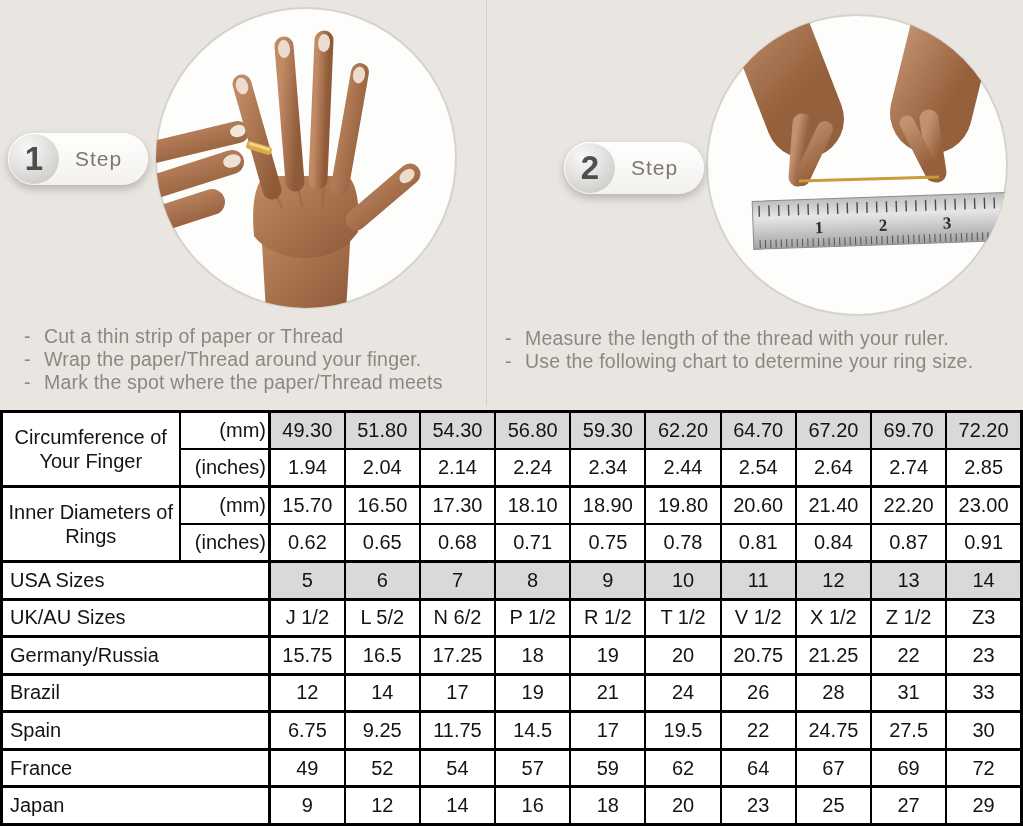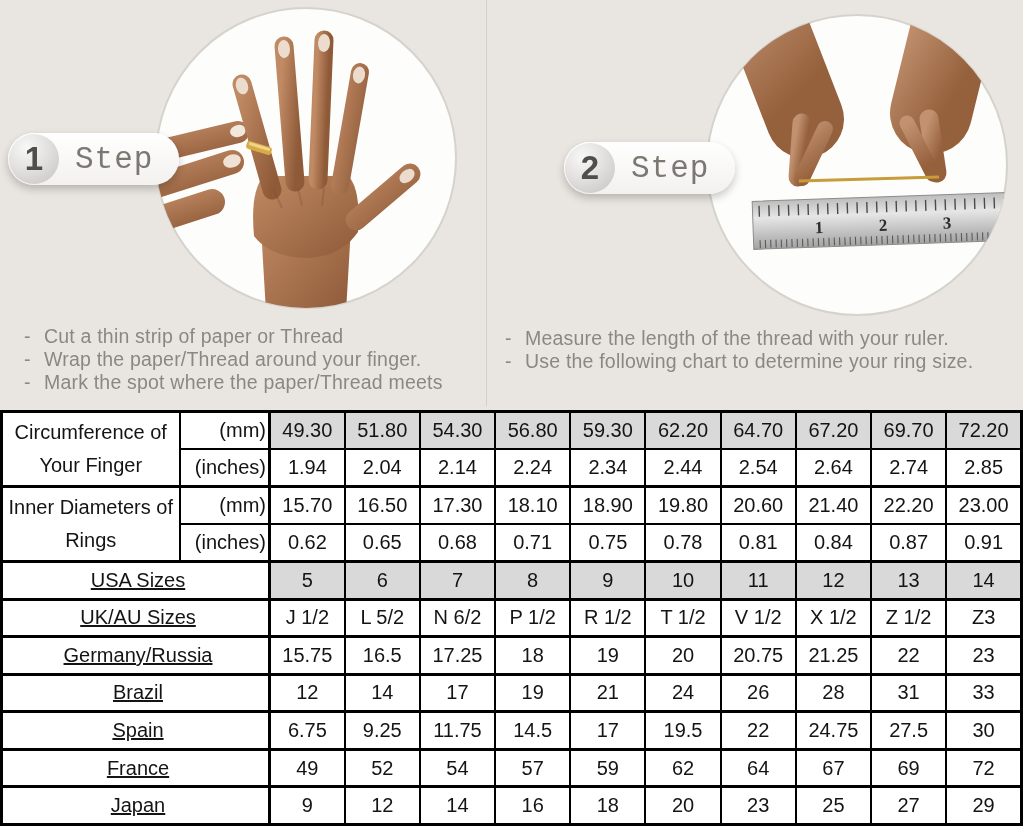--- a/index.html
+++ b/index.html
@@ -28,21 +28,21 @@
     padding-right:26px; z-index:5;
   }
   #badge1 { left:8px;  top:133px; }
   #badge2 { left:564px; top:142px; }
   .badge-num {
     width:50px; height:50px; margin:1px; border-radius:50%;
     background:radial-gradient(circle at 35% 28%, #f8f8f8 0%, #e2e1df 45%, #c4c2bf 100%);
     display:flex; align-items:center; justify-content:center;
     font-size:33px; font-weight:bold; color:#4f4e4c;
   }
-  .badge-label { font-size:31px; color:#7b7873; margin-left:15px; letter-spacing:1px;font-family:Liberation Mono, monospace; }
+  .badge-label { font-size:21px; color:#7b7873; margin-left:15px; letter-spacing:1px; }
 
   .bullets {
     position:absolute; margin:0; padding:0; list-style:none;
     color:#8b8882; font-size:19.5px; line-height:23px; letter-spacing:0.2px;
   }
   #bullets1 { left:24px; top:325px; }
   #bullets2 { left:505px; top:327px; }
   .bullets li { position:relative; padding-left:20px; white-space:nowrap; }
   .bullets li::before { content:"-"; position:absolute; left:0; top:0; }
 
@@ -58,23 +58,23 @@
   .size-table td, .size-table th {
     border:2px solid #000;
     padding:0 2px;
     font-weight:normal;
     text-align:center;
     overflow:hidden;
   }
   .size-table tr { height:37px; }
   .size-table tr.major > td, .size-table tr.major > th { border-top-width:3px; }
   .size-table td.val { border-left-width:2px; }
-  .size-table .group-label { font-size:20px; line-height:33px; }
+  .size-table .group-label { font-size:20px; line-height:24px; }
   .size-table .unit { text-align:right; padding-left:5px; font-size:20px; }
-  .size-table .row-label { text-align:center; padding-left:7px; font-size:20px;text-decoration:underline; }
+  .size-table .row-label { text-align:left; padding-left:7px; font-size:20px; }
   .size-table td.shaded { background:#d9d9d9; }
   .size-table td.first-data { border-left-width:3px; }
 </style>
 </head>
 <body>
 
 <div class="top-section">
 
   <div class="v-divider"></div>
 

